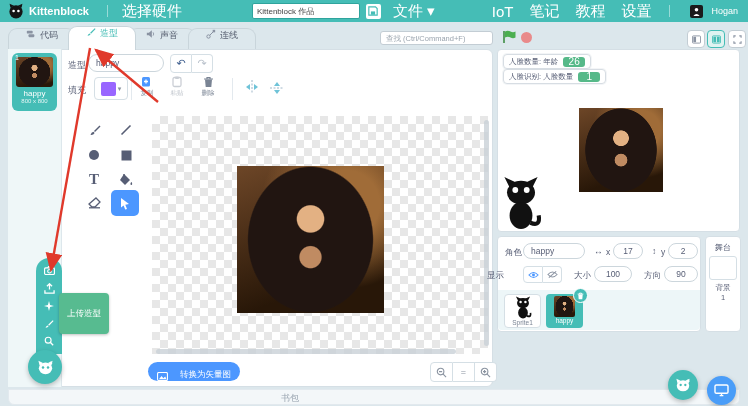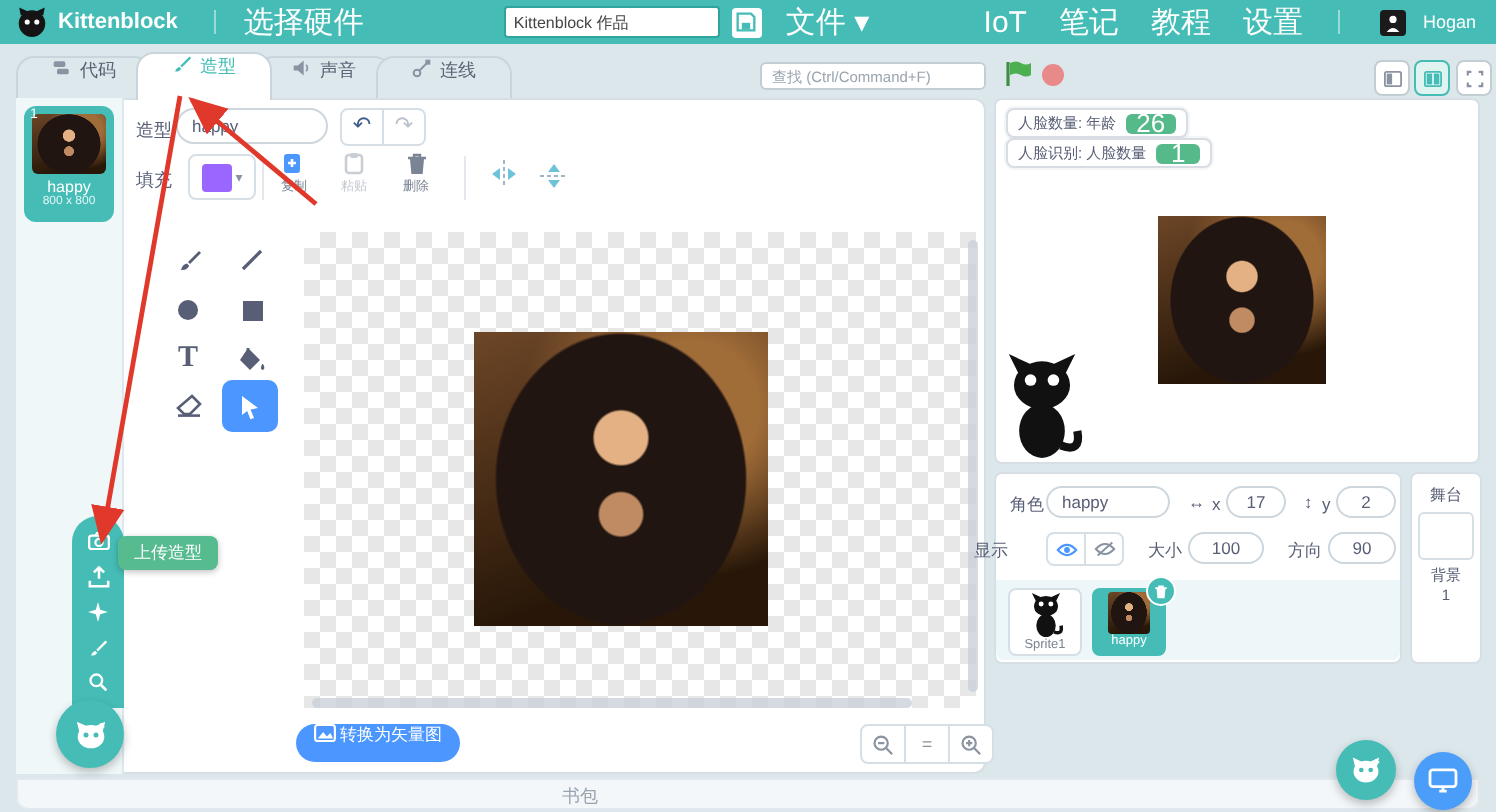--- a/index.html
+++ b/index.html
@@ -51,21 +51,21 @@
   .costume-card .cname{font-size:8px;line-height:9px}
   .costume-card .csize{font-size:6px;opacity:.85}
 
   
   .fab-stack{position:absolute;left:36px;top:258px;width:26px;height:96px;background:#45bdb6;
              border-radius:13px 13px 0 0;display:flex;flex-direction:column;align-items:center;
              justify-content:space-around;padding:4px 0;box-sizing:border-box;z-index:4}
   .fab-stack .tbtn{width:18px;height:16px;display:flex;align-items:center;justify-content:center}
   .fab-main{position:absolute;left:28px;top:350px;width:34px;height:34px;border-radius:50%;background:#45bdb6;
             box-shadow:0 2px 5px rgba(0,0,0,.25);display:flex;align-items:center;justify-content:center;z-index:4}
-  .tooltip{position:absolute;left:59px;top:268px;height:17px;padding:0 8px;background:#57bb90;color:#fff;
+  .tooltip{position:absolute;left:59px;top:293px;height:17px;padding:12px 8px;background:#57bb90;color:#fff;
            font-size:8.5px;line-height:17px;border-radius:4px;box-shadow:0 1px 3px rgba(0,0,0,.25);z-index:5}
 
   
   .lbl{font-size:9px;color:#575e75}
   .pill-input{border:1px solid #ccd6dc;border-radius:9px;font-size:8.5px;color:#575e75;
               padding:0 7px;outline:none;background:#fff;box-sizing:border-box}
   .ur-group{position:absolute;left:170px;top:54px;display:flex}
   .ur-btn{width:20px;height:17px;border:1px solid #d5dfe5;background:#fff;display:flex;align-items:center;
           justify-content:center;font-size:11px;line-height:1}
   .ur-btn:first-child{border-radius:4px 0 0 4px;color:#3e5e8e}
@@ -89,39 +89,39 @@
           background-size:16px 16px;background-position:0 0,8px 8px}
   .photo{background:
       radial-gradient(circle at 50% 36%, #e3b183 0 11%, rgba(0,0,0,0) 12%),
       radial-gradient(circle at 50% 62%, #c08b62 0 9%, rgba(0,0,0,0) 10%),
       radial-gradient(43% 50% at 50% 50%, #211511 98%, rgba(0,0,0,0) 100%),
       radial-gradient(circle at 74% 26%, #a06c38 0 22%, rgba(0,0,0,0) 55%),
       linear-gradient(160deg,#6d4627,#281708 75%)}
   .scrollbar{position:absolute;background:#c9d1d7;border-radius:3px;opacity:.8}
 
   .convert-btn{position:absolute;left:148px;top:362px;height:19px;padding:0 9px;background:#4c97ff;color:#fff;
-               border-radius:10px;font-size:8.5px;display:flex;align-items:flex-start;gap:2px}
+               border-radius:10px;font-size:8.5px;display:flex;align-items:flex-end;gap:12px}
   .zoom-group{position:absolute;left:430px;top:362px;display:flex}
   .zoom-btn{width:21px;height:18px;border:1px solid #d5dfe5;background:#fff;display:flex;
             align-items:center;justify-content:center;color:#8a93a0;font-size:9px}
   .zoom-btn:nth-child(1){border-radius:4px 0 0 4px}
   .zoom-btn:nth-child(3){border-radius:0 4px 4px 0}
   .zoom-btn + .zoom-btn{border-left:none}
 
   .backpack{position:absolute;left:8px;top:389px;width:732px;height:16px;background:#f3f7f9;
             border:1px solid #e2e9ee;border-radius:0 0 6px 6px;box-sizing:border-box}
   .backpack span{position:absolute;left:210px;width:80px;text-align:right;font-size:9px;color:#98a3af;top:2px}
 
   
   .stage-panel{position:absolute;left:497px;top:49px;width:243px;height:183px;background:#fff;
                border:1px solid #d5dfe5;border-radius:4px;box-sizing:border-box;overflow:hidden}
   .monitor{position:absolute;left:5px;display:flex;align-items:center;height:13px;padding:0 5px;
            background:#fff;border:1px solid #d7dde3;border-radius:4px;box-shadow:0 0 0 1px rgba(215,221,227,.3)}
   .monitor .mlabel{font-size:7.5px;color:#575e75;white-space:nowrap}
-  .monitor .mval{margin-left:5px;background:#56b989;color:#fff;border-radius:3px;font-size:13px;
+  .monitor .mval{margin-left:5px;background:#56b989;color:#fff;border-radius:3px;font-size:10px;
                  padding:0 5px;min-width:12px;text-align:center;line-height:10px}
 
   
   .sprite-panel{position:absolute;left:497px;top:236px;width:204px;height:96px;background:#fff;
                 border:1px solid #d5dfe5;border-radius:4px;box-sizing:border-box}
   .sprite-list{position:absolute;left:0;top:54px;width:202px;height:40px;background:#edf6f8;border-radius:0 0 4px 4px}
   .sprite-card{position:absolute;top:4px;width:37px;height:34px;border-radius:4px;text-align:center;box-sizing:border-box}
   .sprite-card.plain{background:#fff;border:1px solid #d5dfe5;color:#7a8494}
   .sprite-card.sel{background:#45bdb6;color:#fff}
   .sprite-card .sname{font-size:6.5px;line-height:8px}

